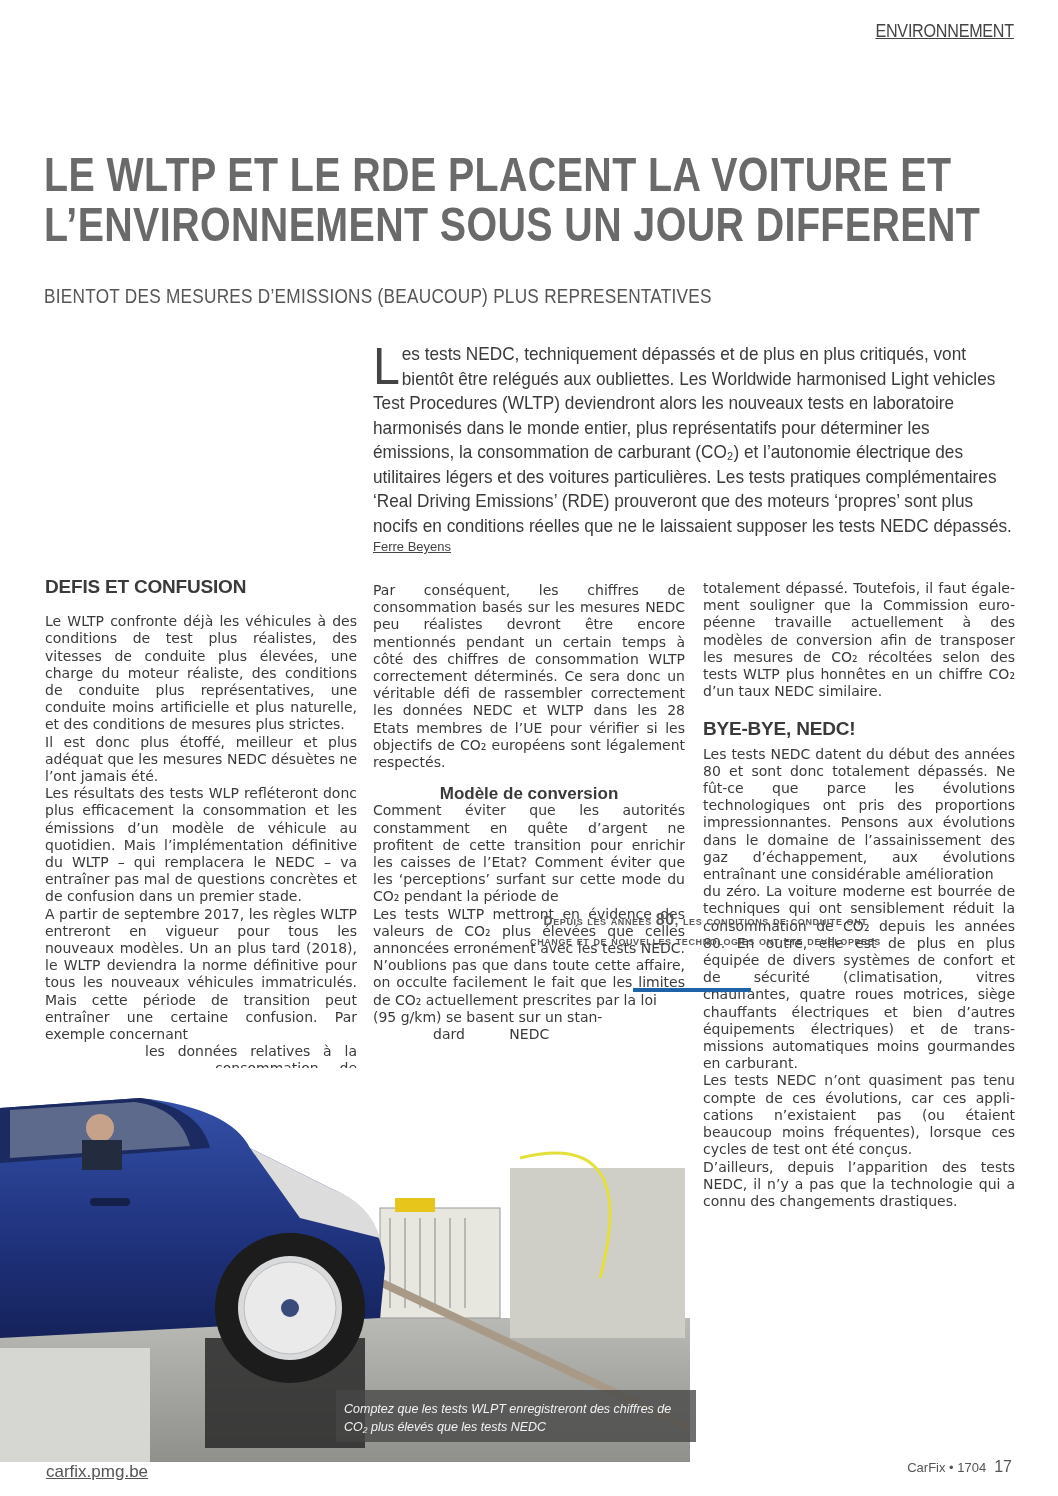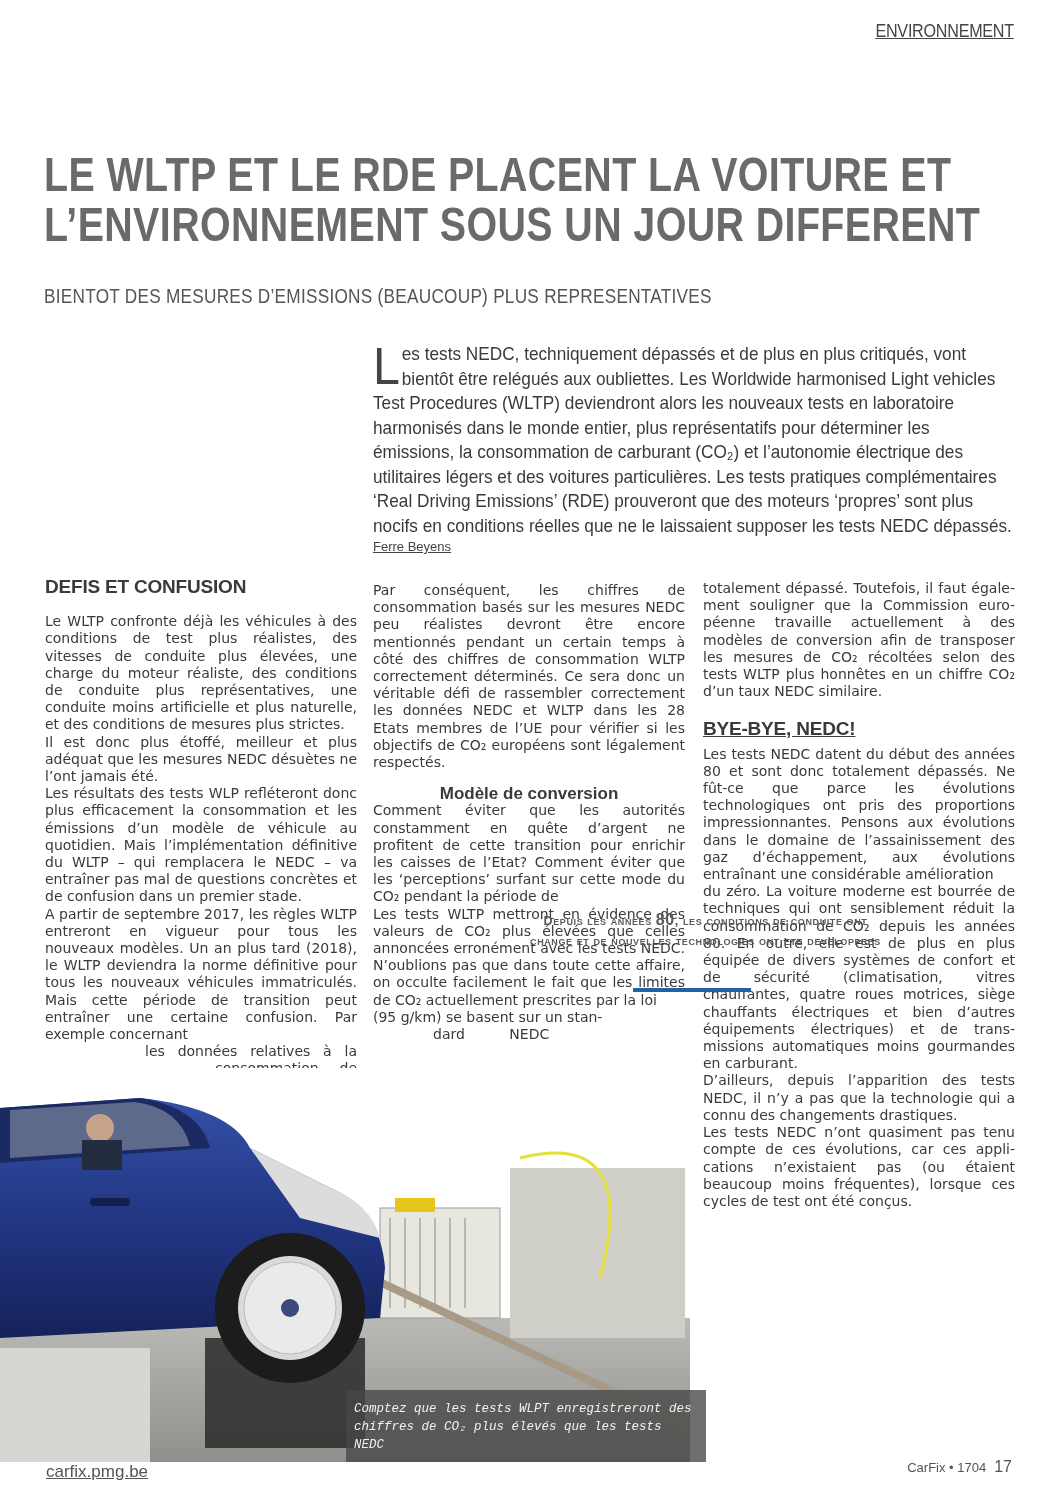--- a/index.html
+++ b/index.html
@@ -78,23 +78,23 @@
     position: absolute; left: 633px; top: 988px; width: 118px; height: 4px;
     background: #1e63a8;
   }
 
   .photo {
     position: absolute; left: 0; top: 1068px; width: 690px; height: 394px;
     overflow: hidden;
   }
   .photo svg { display: block; }
   .caption {
-    position: absolute; left: 346px; top: 1390px; width: 360px; height: 72px;
+    position: absolute; left: 336px; top: 1390px; width: 360px; height: 52px;
     background: rgba(70,70,70,0.78); padding: 10px 8px;
-    font-family: Liberation Mono, monospace; font-style: italic;
+    font-family: Liberation Sans, sans-serif; font-style: italic;
     font-size: 12.5px; line-height: 18px; color: #f2f2f2;
   }
 
   .footer-url {
     position: absolute; left: 46px; top: 1462px;
     font-family: "Liberation Sans", sans-serif; font-size: 17px; color: #555;
     text-decoration: underline;
   }
   .footer-right {
     position: absolute; right: 46px; top: 1458px;
@@ -135,25 +135,25 @@
   <p>Par conséquent, les chiffres de consommation basés sur les mesures NEDC peu réalistes devront être encore mentionnés pendant un certain temps à côté des chiffres de consom­mation WLTP correctement déterminés. Ce sera donc un véritable défi de rassembler correctement les données NEDC et WLTP dans les 28 Etats membres de l’UE pour véri­fier si les objectifs de CO₂ européens sont légalement respectés.</p>
   <p class="h-inline">Modèle de conversion</p>
   <p>Comment éviter que les autorités constamment en quête d’argent ne profitent de cette transi­tion pour enrichir les caisses de l’Etat? Comment éviter que les ‘perceptions’ surfant sur cette mode du CO₂ pendant la période de</p>
   <p>Les tests WLTP mettront en évidence des valeurs de CO₂ plus élevées que celles annoncées erronément avec les tests NEDC. N’oublions pas que dans toute cette affaire, on occulte facilement le fait que les limites de CO₂ actuellement prescrites par la loi</p>
   <p style="width:240px;">(95 g/km) se basent sur un stan-</p>
   <p style="padding-left:60px;width:190px;word-spacing:40px;">dard NEDC</p>
 </div>
 
 <div class="col col-3">
   <p>totalement dépassé. Toutefois, il faut égale­ment souligner que la Commission euro­péenne travaille actuellement à des modèles de conversion afin de transposer les mesures de CO₂ récoltées selon des tests WLTP plus honnêtes en un chiffre CO₂ d’un taux NEDC similaire.</p>
-  <p class="h" style="margin-top:20px;margin-bottom:8px;text-decoration:underline;">BYE-BYE, NEDC!</p>
+  <p class="h" style="margin-top:20px;margin-bottom:8px;">BYE-BYE, NEDC!</p>
   <p>Les tests NEDC datent du début des années 80 et sont donc totalement dépassés. Ne fût-ce que parce les évolutions technologiques ont pris des proportions impressionnantes. Pensons aux évolutions dans le domaine de l’assai­nissement des gaz d’échappement, aux évolu­tions entraînant une considérable amélioration</p>
   <p>du zéro. La voiture moderne est bourrée de techniques qui ont sensiblement réduit la consommation de CO₂ depuis les années 80. En outre, elle est de plus en plus équipée de divers systèmes de confort et de sécurité (climatisation, vitres chauffantes, quatre roues motrices, siège chauffants électriques et bien d’autres équipements électriques) et de trans­missions automatiques moins gourmandes en carburant.</p>
+  <p>Les tests NEDC n’ont quasiment pas tenu compte de ces évolutions, car ces appli­cations n’existaient pas (ou étaient beaucoup moins fréquentes), lorsque ces cycles de test ont été conçus.</p>
   <p>D’ailleurs, depuis l’apparition des tests NEDC, il n’y a pas que la technologie qui a connu des changements drastiques.</p>
-  <p>Les tests NEDC n’ont quasiment pas tenu compte de ces évolutions, car ces appli­cations n’existaient pas (ou étaient beaucoup moins fréquentes), lorsque ces cycles de test ont été conçus.</p>
 </div>
 
 <div class="pull-quote">
   <span>Depuis les annees </span><span class="num">80</span><span>, les conditions de conduite ont change et de nouvelles technologies ont ete developpees</span>
 </div>
 <div class="pull-rule"></div>
 
 <div class="photo">
   <svg width="690" height="394" viewBox="0 0 690 394">
     <defs>

